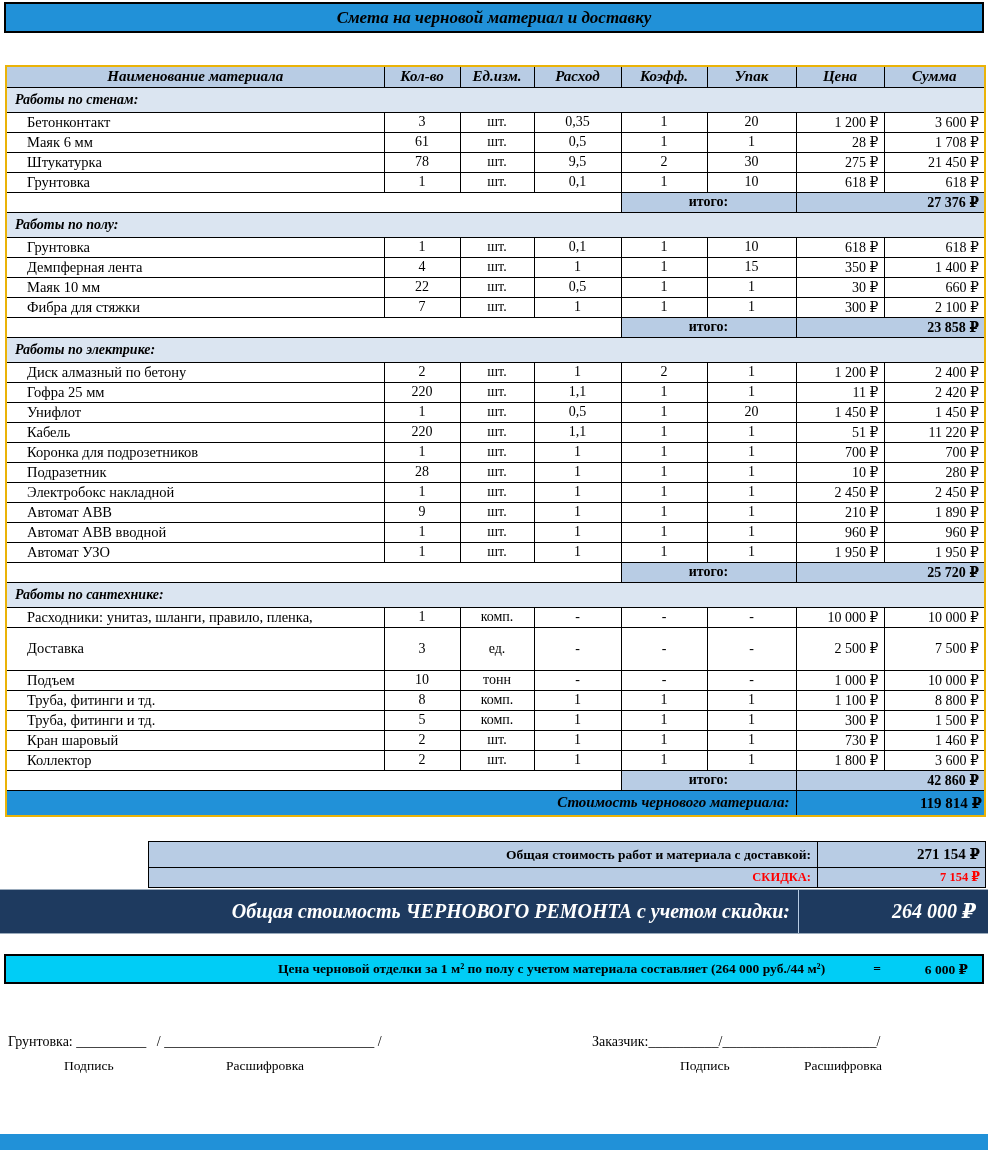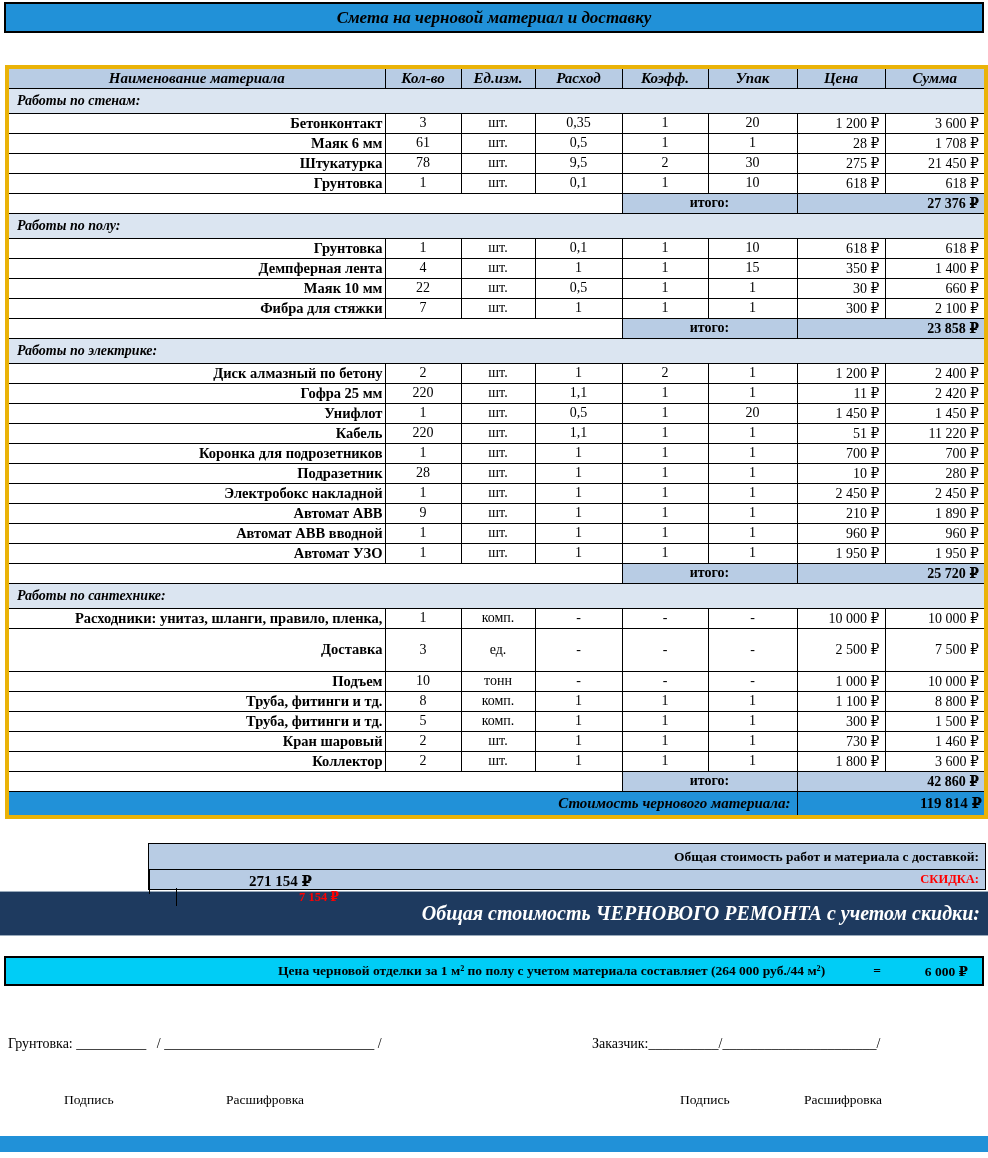--- a/index.html
+++ b/index.html
@@ -17,52 +17,52 @@
   }
   
   .title-bar{
     margin:2px 4px 0 4px;height:31px;background:var(--header_blue);
     border:2px solid #000;display:flex;align-items:center;justify-content:center;
     font-size:17px;font-weight:bold;font-style:italic;
   }
   
   table.estimate{
     border-collapse:collapse;table-layout:fixed;width:979px;margin:32px 0 0 5px;
-    border:4px solid #eab308;
+    border:2px solid #eab308;
   }
   .estimate th,.estimate td{
     border:1px solid #000;overflow:hidden;white-space:nowrap;
     font-size:14px;height:20px;padding:0 2px;
   }
   .estimate th{
     background:var(--light_blue);font-weight:bold;font-style:italic;
     font-size:15px;height:21px;text-align:center;
   }
   tr.section-row td{
     background:var(--section_blue);font-weight:bold;font-style:italic;
     text-align:left;padding-left:8px;height:25px;font-size:14px;
   }
-  .estimate td.c0{text-align:right;padding-left:13px;font-size:14.5px;font-weight:bold;}
+  .estimate td.c0{text-align:left;padding-left:20px;font-size:14.5px;}
   .estimate td.c1,.estimate td.c2,.estimate td.c3,.estimate td.c4,.estimate td.c5{text-align:center;}
   .estimate td.c6,.estimate td.c7{text-align:right;padding-right:5px;}
   tr.tall-row td{height:43px;}
   td.spacer{background:#fff;border-right:none;}
   td.itogo-label{background:var(--light_blue);font-weight:bold;text-align:center;}
   td.itogo-value{background:var(--light_blue);font-weight:bold;text-align:right;padding-right:5px;}
   td.mat-label{
     background:var(--header_blue);font-weight:bold;font-style:italic;
     text-align:right;padding-right:6px;font-size:15px;height:26px;
   }
   td.mat-value{
     background:var(--header_blue);font-weight:bold;text-align:right;
     font-size:15px;
   }
   
   .summary{width:838px;margin:24px 0 0 148px;}
-  .summary-row{display:flex;background:var(--light_blue);border:1px solid #000;flex-direction:column;}
+  .summary-row{display:flex;background:var(--light_blue);border:1px solid #000;}
   .summary-row + .summary-row{border-top:none;}
   .summary-row .lbl{flex:1;text-align:right;padding-right:6px;font-weight:bold;}
   .summary-row .val{width:168px;border-left:1px solid #000;text-align:right;font-weight:bold;padding-right:5px;}
   .row-total{height:27px;line-height:25px;font-size:13.5px;}
   .row-total .val{font-size:15px;}
   .row-discount{height:20px;line-height:18px;font-size:12.5px;color:var(--discount_red);padding-left:27px;}
   .grand-row{
     display:flex;width:988px;height:45px;background:var(--navy);margin-top:1px;
     color:#fff;font-weight:bold;font-style:italic;font-size:20px;line-height:43px;
     border-top:1px solid #9ab;border-bottom:1px solid #9ab;
@@ -75,21 +75,21 @@
     border:2px solid #000;display:flex;align-items:center;justify-content:flex-end;
     font-weight:bold;font-size:13.5px;
   }
   .cyan-bar .eq{margin:0 44px 0 48px;}
   .cyan-bar .val{padding-right:14px;}
   
   .signatures{position:relative;height:78px;margin-top:50px;font-size:14px;}
   .sig-line{position:absolute;top:0;white-space:pre;}
   .sig-line.contractor{left:8px;}
   .sig-line.client{left:592px;}
-  .sig-caption{position:absolute;top:56px;font-size:13.5px;}
+  .sig-caption{position:absolute;top:24px;font-size:13.5px;}
   .cap-sign-l{left:64px;}
   .cap-decode-l{left:226px;}
   .cap-sign-r{left:680px;}
   .cap-decode-r{left:804px;}
   
   .bottom-bar{width:988px;height:16px;background:var(--header_blue);margin-top:22px;}
 </style>
 </head>
 <body>
 
@@ -416,20 +416,21 @@
     <div class="val">271 154 ₽</div>
   </div>
   <div class="summary-row row-discount">
     <div class="lbl">СКИДКА:</div>
     <div class="val">7 154 ₽</div>
   </div>
 </div>
 
 <div class="grand-row">
   <div class="lbl">Общая стоимость ЧЕРНОВОГО РЕМОНТА с учетом скидки:</div>
+  <div class="val">264 000 ₽</div>
 </div>
 
 <div class="cyan-bar">
   <span>Цена черновой отделки за 1 м² по полу с учетом материала составляет (264 000 руб./44 м²)</span>
   <span class="eq">=</span>
   <span class="val">6 000 ₽</span>
 </div>
 
 <div class="signatures">
   <div class="sig-line contractor">Грунтовка: __________   / ______________________________ /</div>

